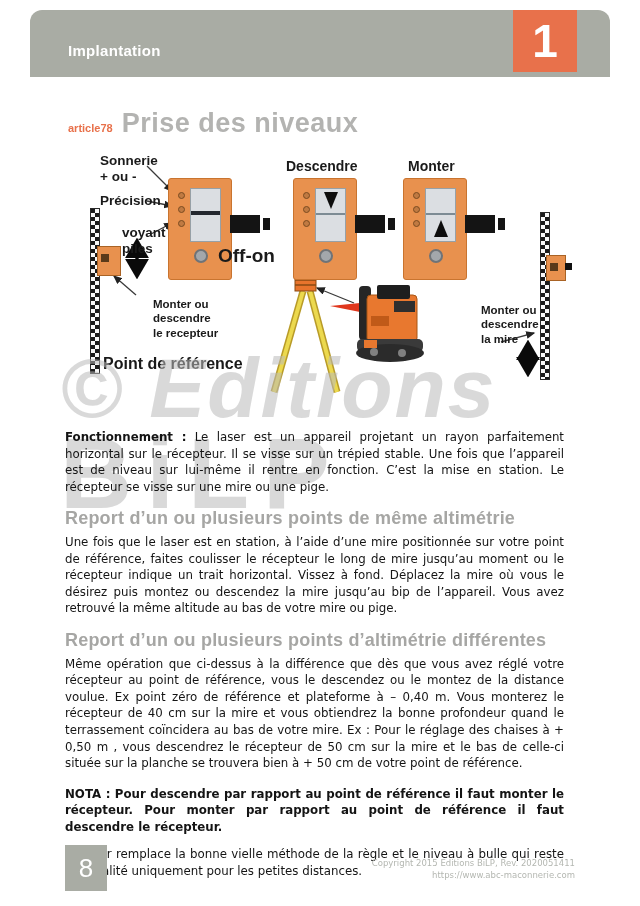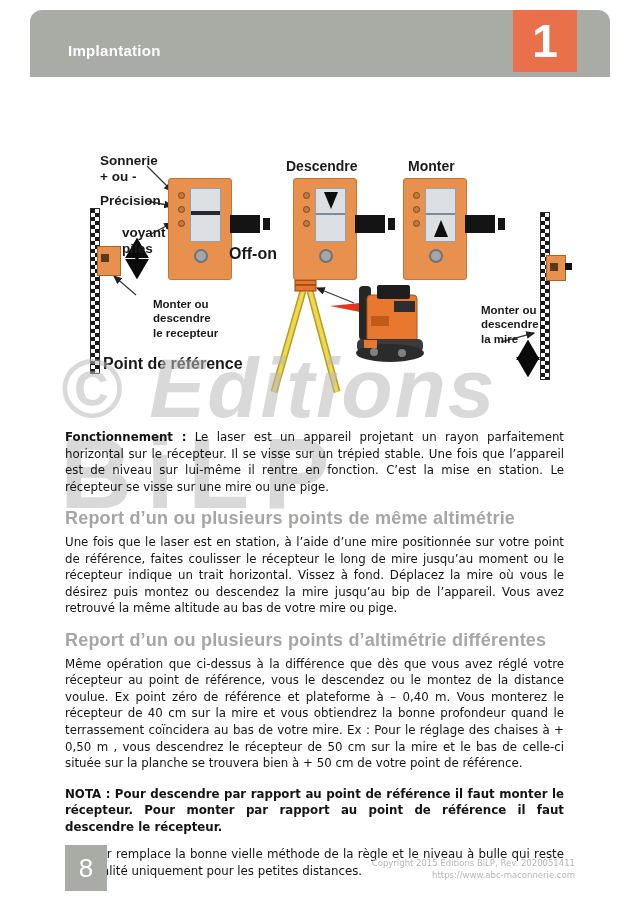--- a/index.html
+++ b/index.html
@@ -75,20 +75,24 @@
 
 <div class="page">
 
   <div class="band">
     <span class="chapter">Implantation</span>
     <div class="chapter-tab">
       <span>1</span>
     </div>
   </div>
 
+  <div class="title-row">
+    <span class="article-id">article78</span>
+    <h1 class="page-title">Prise des niveaux</h1>
+  </div>
 
   <div class="diagram">
 
     <svg class="diagram-svg" width="640" height="282" viewBox="0 0 640 282">
       <defs>
         <marker id="ah" markerWidth="8" markerHeight="8" refX="6" refY="3" orient="auto">
           <path d="M0,0 L7,3 L0,6 z" fill="#222"></path>
         </marker>
         <marker id="ahb" markerWidth="6" markerHeight="7" refX="5" refY="3.5" orient="auto-start-reverse">
           <path d="M0,0 L6,3.5 L0,7 z" fill="#0a0a0a"></path>
@@ -191,21 +195,21 @@
 
     <div class="dlabel" style="left:100px;top:8px;">
       <div>Sonnerie</div>
       <div>+ ou -</div>
     </div>
     <div class="dlabel" style="left:100px;top:48px;">Précision</div>
     <div class="dlabel" style="left:122px;top:80px;">
       <div>voyant</div>
       <div>piles</div>
     </div>
-    <div class="dlabel" style="left:229px;top:100px;font-size:16px;">Off-on</div>
+    <div class="dlabel" style="left:218px;top:100px;font-size:19px;">Off-on</div>
     <div class="dlabel" style="left:286px;top:13px;font-size:14px;">Descendre</div>
     <div class="dlabel" style="left:408px;top:13px;font-size:14px;">Monter</div>
     <div class="dlabel small" style="left:125px;top:152px;">
       <div>Monter ou</div>
       <div>descendre</div>
       <div>le recepteur</div>
     </div>
     <div class="dlabel big" style="left:103px;top:210px;">Point de référence</div>
     <div class="dlabel small" style="left:453px;top:158px;">
       <div>Monter ou</div>

